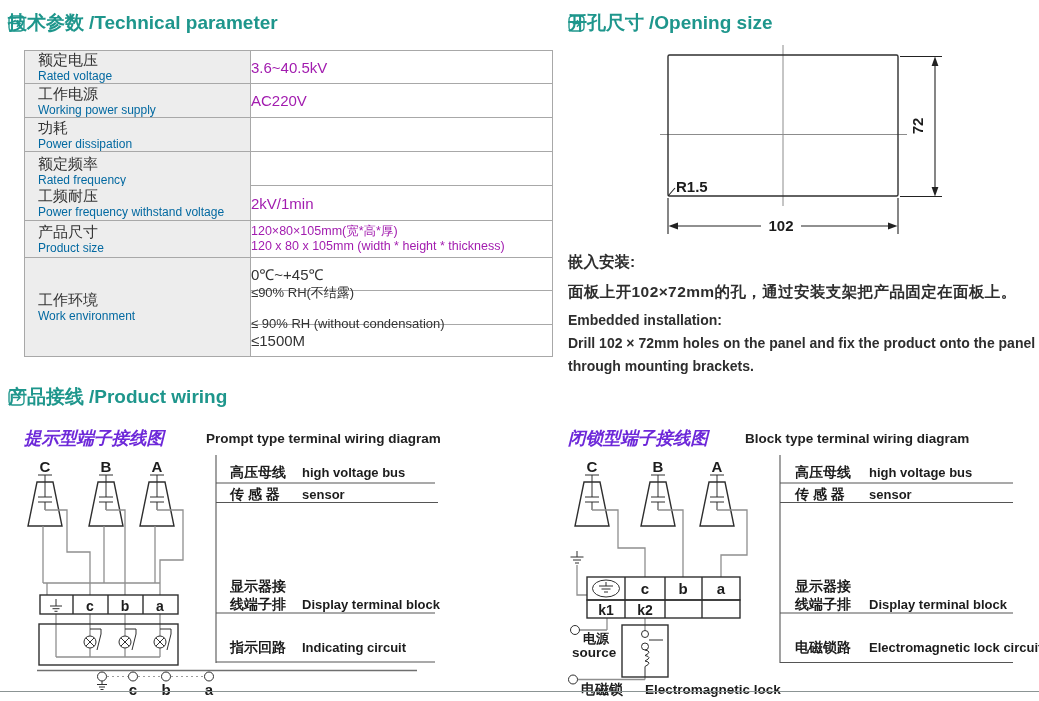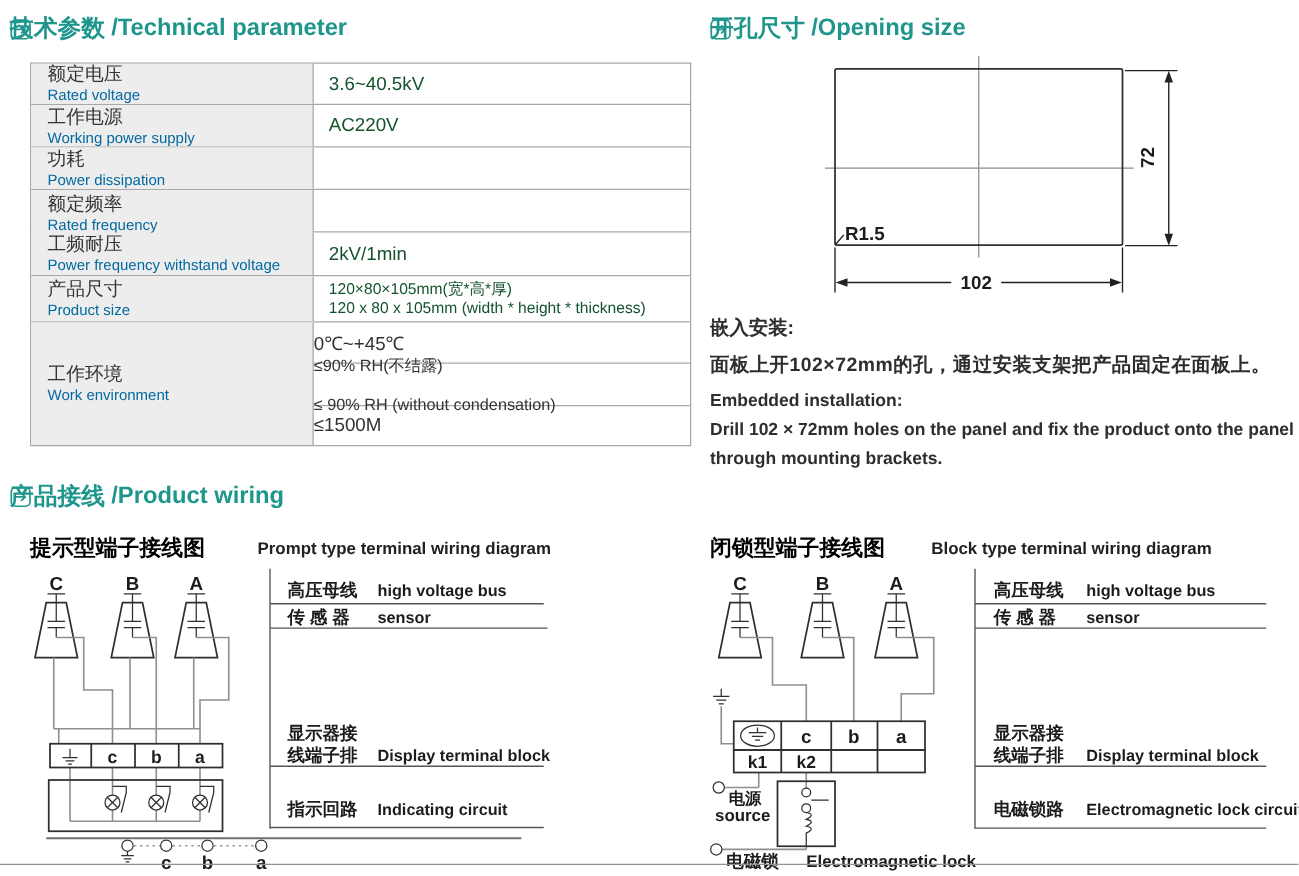--- a/index.html
+++ b/index.html
@@ -16,37 +16,37 @@
 
   
   .param-table { position:absolute; left:24px; top:50px; width:529px;
                  border:1px solid #a8a8a8; border-bottom:none; }
   .p-row { display:flex; border-bottom:1px solid #a8a8a8; }
   .p-label { width:226px; background:#ededed; border-right:1px solid #a8a8a8;
              padding:3px 4px 3px 13px; display:flex; flex-direction:column; justify-content:center; }
   .p-label .zh { font-size:15px; color:#333; line-height:18px; }
   .p-label .en { font-size:12px; color:#0369a1; line-height:14px; }
   .p-value { flex:1; display:flex; flex-direction:column; justify-content:center;
-             padding-left:12px; font-size:15px; color:#14532d; }
+             padding-left:0; font-size:15px; color:#a21caf; }
   .p-value.small { font-size:12.5px; line-height:15px; }
   .v-stack { flex:1; display:flex; flex-direction:column; }
   .v-sub { display:flex; flex-direction:column; justify-content:center; 
            font-size:15px; border-bottom:1px solid #a8a8a8; }
   .v-sub:last-child { border-bottom:none; }
   .v-sub .l2 { font-size:13px; line-height:15px; }
 
   
   .install { position:absolute; left:568px; top:252px; width:468px; color:#2e2e2e; }
   .install .zh-t { font-size:15.5px; font-weight:700; margin-bottom:9px; }
   .install .zh-b { font-size:15.5px; font-weight:700; margin-bottom:9px; letter-spacing:0.4px; }
   .install .en-t { font-size:14px; font-weight:700; margin-bottom:4px; }
   .install .en-l { font-size:14px; font-weight:700; line-height:23px; }
 
   
-  .dh-zh { position:absolute; font-size:17.5px; font-weight:700; color:#000000; }
+  .dh-zh { position:absolute; font-size:17.5px; font-weight:700; color:#6d28d9;font-style:italic; }
   .dh-en { position:absolute; font-size:13.5px; font-weight:700; color:#222; }
 
   svg { position:absolute; }
   svg text { font-family:"Liberation Sans", sans-serif; fill:#1c1c1c; }
   .shape   { stroke:#2f2f2f; stroke-width:1.4; fill:none; }
   .shape-thin { stroke:#2f2f2f; stroke-width:1; fill:none; }
   .wire    { stroke:#8f8f8f; stroke-width:1.3; fill:none; }
   .busline { stroke:#6f6f6f; stroke-width:1.6; fill:none; }
   .lab-line{ stroke:#555; stroke-width:1.1; fill:none; }
   .dotline { stroke:#9a9a9a; stroke-width:1.2; stroke-dasharray:2 3; fill:none; }

